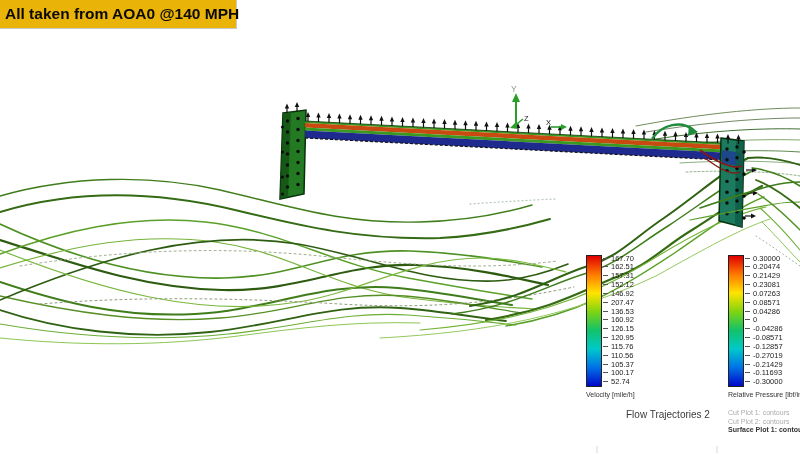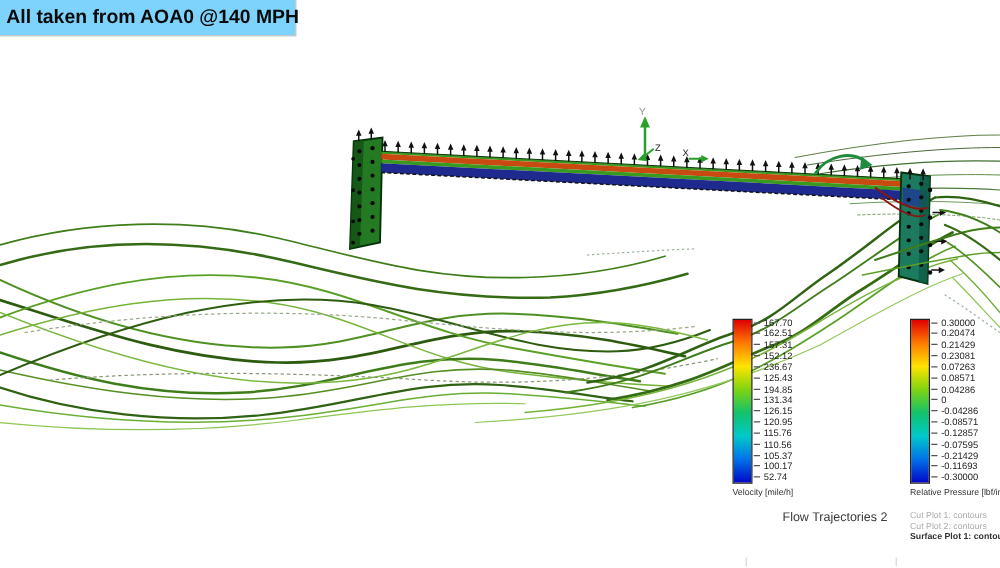--- a/index.html
+++ b/index.html
@@ -1,19 +1,19 @@
 <!DOCTYPE html>
 <html><head>
 <meta charset="utf-8">
 <style>
   html,body{margin:0;padding:0;background:#fff;}
   .canvas{position:relative;width:800px;height:454px;background:#ffffff;overflow:hidden;
           font-family:"Liberation Sans",sans-serif;}
   .title-box{position:absolute;left:0;top:0;width:237px;height:29px;box-sizing:border-box;
-             background:#7dd3fc;border-right:1px solid #c9c9c9;border-bottom:1px solid #c9c9c9;
+             background:#eab308;border-right:1px solid #c9c9c9;border-bottom:1px solid #c9c9c9;
              display:flex;align-items:center;padding-left:5px;}
   .title-box span{font-weight:bold;font-size:15.5px;color:#0a0a0a;letter-spacing:0px;white-space:nowrap;}
   svg.scene{position:absolute;left:0;top:0;}
   .legend{position:absolute;top:255px;}
   .legend-body{display:flex;}
   .colorbar{width:14px;height:130px;border:1px solid #222;box-sizing:content-box;}
   .ticks{display:flex;flex-direction:column;justify-content:space-between;height:132px;margin-left:1px;margin-top:-1px;}
   .tick-row{display:flex;align-items:center;height:8px;}
   .tick-dash{width:5px;height:1px;background:#555;margin-right:3px;flex:none;}
   .tick-label{font-size:7.5px;color:#222;white-space:nowrap;}
@@ -251,33 +251,33 @@
           <div class="tick-row">
             <span class="tick-dash"></span>
             <span class="tick-label">157.31</span>
           </div>
           <div class="tick-row">
             <span class="tick-dash"></span>
             <span class="tick-label">152.12</span>
           </div>
           <div class="tick-row">
             <span class="tick-dash"></span>
-            <span class="tick-label">236.67</span>
-          </div>
-          <div class="tick-row">
-            <span class="tick-dash"></span>
-            <span class="tick-label">125.43</span>
-          </div>
-          <div class="tick-row">
-            <span class="tick-dash"></span>
-            <span class="tick-label">194.85</span>
-          </div>
-          <div class="tick-row">
-            <span class="tick-dash"></span>
-            <span class="tick-label">131.34</span>
+            <span class="tick-label">146.92</span>
+          </div>
+          <div class="tick-row">
+            <span class="tick-dash"></span>
+            <span class="tick-label">207.47</span>
+          </div>
+          <div class="tick-row">
+            <span class="tick-dash"></span>
+            <span class="tick-label">136.53</span>
+          </div>
+          <div class="tick-row">
+            <span class="tick-dash"></span>
+            <span class="tick-label">160.92</span>
           </div>
           <div class="tick-row">
             <span class="tick-dash"></span>
             <span class="tick-label">126.15</span>
           </div>
           <div class="tick-row">
             <span class="tick-dash"></span>
             <span class="tick-label">120.95</span>
           </div>
           <div class="tick-row">
@@ -349,21 +349,21 @@
           <div class="tick-row">
             <span class="tick-dash"></span>
             <span class="tick-label">-0.08571</span>
           </div>
           <div class="tick-row">
             <span class="tick-dash"></span>
             <span class="tick-label">-0.12857</span>
           </div>
           <div class="tick-row">
             <span class="tick-dash"></span>
-            <span class="tick-label">-0.07595</span>
+            <span class="tick-label">-0.27019</span>
           </div>
           <div class="tick-row">
             <span class="tick-dash"></span>
             <span class="tick-label">-0.21429</span>
           </div>
           <div class="tick-row">
             <span class="tick-dash"></span>
             <span class="tick-label">-0.11693</span>
           </div>
           <div class="tick-row">

